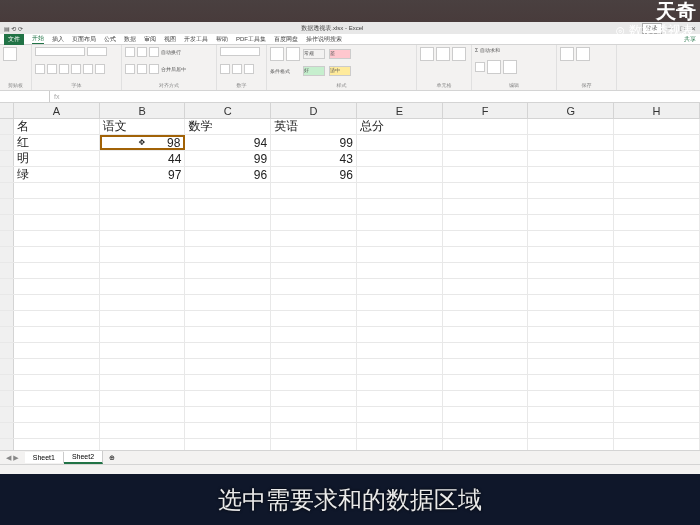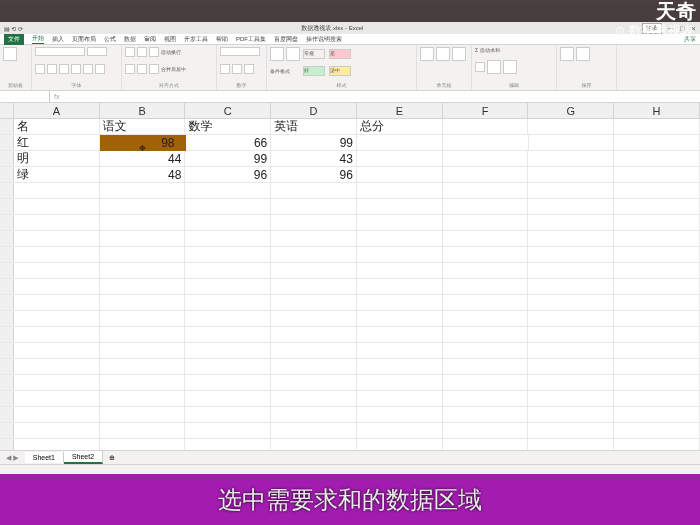--- a/index.html
+++ b/index.html
@@ -31,27 +31,27 @@
   .namebox-bar { height: 12px; background: #fff; border-bottom: 1px solid #d4d4d4; display: flex; align-items: center; font-size: 7px; }
   .namebox { width: 50px; border-right: 1px solid #ccc; padding: 0 4px; height: 100%; display: flex; align-items: center; }
   .col-headers { height: 16px; display: flex; background: #f0f0f0; border-bottom: 1px solid #d4d4d4; }
   .corner { width: 14px; border-right: 1px solid #d4d4d4; background: #f0f0f0; }
   .col-header { width: 86px; border-right: 1px solid #d4d4d4; text-align: center; font-size: 11px; color: #333; display: flex; align-items: center; justify-content: center; }
   .grid { background: #fff; }
   .row { height: 16px; display: flex; border-bottom: 1px solid #e8e8e8; }
   .row-num { width: 14px; border-right: 1px solid #d4d4d4; background: #f0f0f0; }
   .cell { width: 86px; border-right: 1px solid #e8e8e8; font-size: 12px; padding: 0 3px; display: flex; align-items: center; color: #222; }
   .cell.num { justify-content: flex-end; }
-  .cell.selected { border: 8px solid #a16207; position: relative; }
+  .cell.selected { border: 2px solid #a16207; position: relative; }
   .cell.selected::after { content: '✥'; position: absolute; left: 45%; top: 1px; font-size: 8px; color: #222; }
   .sheet-tabs { position: absolute; bottom: 10px; left: 0; height: 14px; background: #f3f2f1; width: 100%; display: flex; align-items: center; font-size: 7px; border-top: 1px solid #d4d4d4; }
   .sheet-tab { padding: 2px 8px; border-right: 1px solid #ccc; background: #fff; }
   .sheet-tab.active { border-bottom: 2px solid #217346; }
   .status-bar { position: absolute; bottom: 0; left: 0; height: 10px; background: #f3f2f1; width: 100%; border-top: 1px solid #d4d4d4; }
-  .letterbox-bottom { width: 100%; height: 51px; background: #a21caf; position: relative; display: flex; align-items: center; justify-content: center; }
+  .letterbox-bottom { width: 100%; height: 51px; background: #0f172a; position: relative; display: flex; align-items: center; justify-content: center; }
   .subtitle { color: #eaeaea; font-size: 24px; font-weight: 500; text-shadow: 0 0 3px #000; }
   .pink-bg { position: absolute; top: 0; left: 0; width: 100%; height: 22px; background: linear-gradient(to bottom, #f5d5d5 0%, #f0c5c5 100%); opacity: 0.3; }
 </style>
 </head>
 <body>
 
 <div class="letterbox-top">
     <div class="pink-bg"></div>
   </div>
 <div class="watermark-top">天奇</div>
@@ -205,42 +205,42 @@
       <div class="cell">英语</div>
       <div class="cell">总分</div>
       <div class="cell"></div>
         <div class="cell"></div>
         <div class="cell"></div>
     </div>
     <div class="row">
       <div class="row-num"></div>
       <div class="cell">红</div>
       <div class="cell num selected">98</div>
-      <div class="cell num">66</div>
+      <div class="cell num">94</div>
       <div class="cell num">99</div>
       <div class="cell"></div>
         <div class="cell"></div>
         <div class="cell"></div>
         <div class="cell"></div>
     </div>
     <div class="row">
       <div class="row-num"></div>
       <div class="cell">明</div>
       <div class="cell num">44</div>
       <div class="cell num">99</div>
       <div class="cell num">43</div>
       <div class="cell"></div>
         <div class="cell"></div>
         <div class="cell"></div>
         <div class="cell"></div>
     </div>
     <div class="row">
       <div class="row-num"></div>
       <div class="cell">绿</div>
-      <div class="cell num">48</div>
+      <div class="cell num">97</div>
       <div class="cell num">96</div>
       <div class="cell num">96</div>
       <div class="cell"></div>
         <div class="cell"></div>
         <div class="cell"></div>
         <div class="cell"></div>
     </div>
     <div class="row">
         <div class="row-num"></div>
         <div class="cell"></div>

